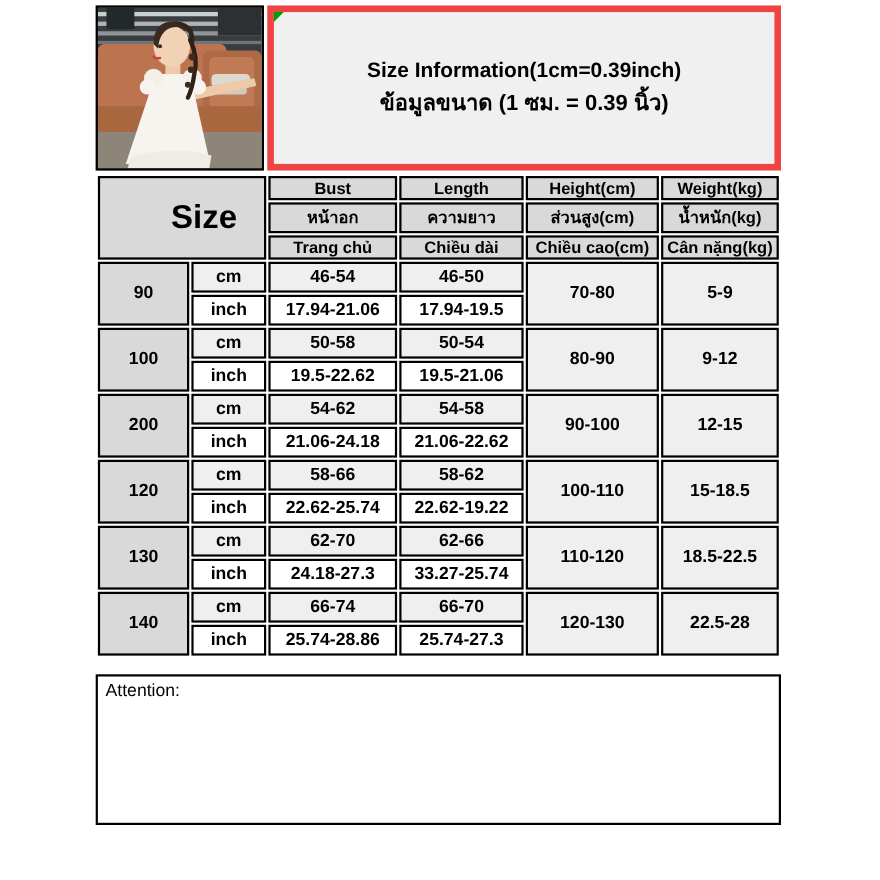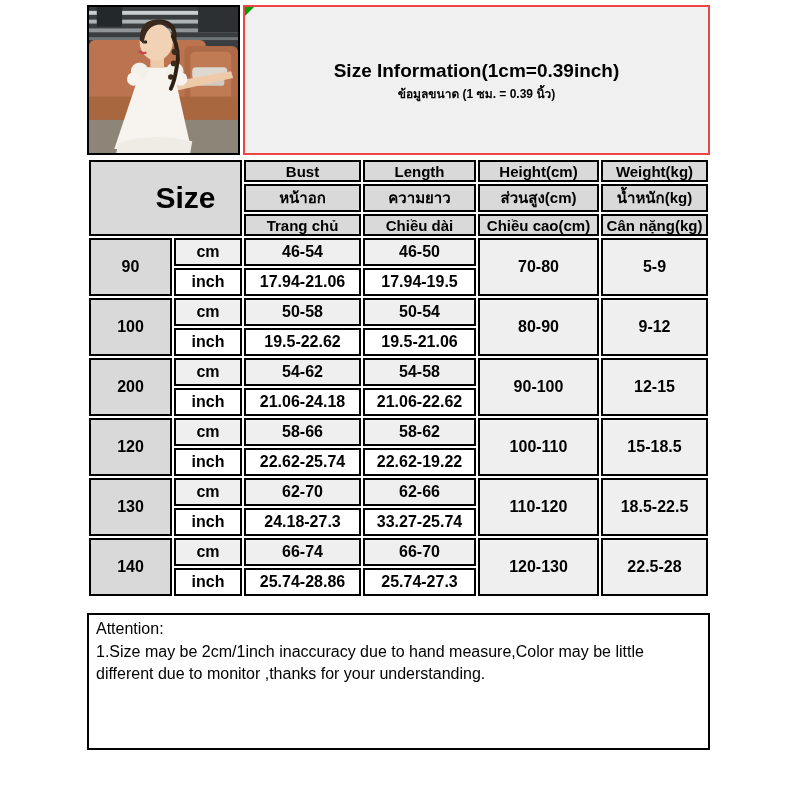--- a/index.html
+++ b/index.html
@@ -20,30 +20,30 @@
   .content{position:absolute;left:87px;top:5px;width:623px;}
 
   
   .top-section{display:flex;gap:3px;height:150px;}
   .photo-box{
     width:153px;height:150px;border:2px solid #000;background:#9a8f82;
     overflow:hidden;flex:0 0 153px;
   }
   .photo-box svg{display:block;width:100%;height:100%;}
   .title-box{
-    flex:1;border:2px solid #ef4444;background:var(--title-bg);
+    flex:1;border:6px solid #ef4444;background:var(--title-bg);
     position:relative;display:flex;flex-direction:column;justify-content:center;
     text-align:center;line-height:1.55;
   }
   .corner-marker{
     position:absolute;top:0;left:0;width:0;height:0;
     border-top:9px solid var(--green);border-right:9px solid transparent;
   }
   .title-en,.title-vi{font-size:19px;font-weight:bold;}
-  .title-th{font-size:12px;font-weight:bold;}
+  .title-th{font-size:20px;font-weight:bold;}
 
   
   table.size-table{
     margin-top:3px;border-collapse:separate;border-spacing:2px;
     table-layout:fixed;width:623px;background:#fff;
   }
   .size-table td,.size-table th{
     border:2px solid #000;text-align:center;vertical-align:middle;
     font-weight:bold;font-size:16px;padding:0;overflow:hidden;
     background:#fff;
@@ -233,17 +233,16 @@
           <tr class="r-inch">
             <td>inch</td>
             <td>25.74-28.86</td>
             <td>25.74-27.3</td>
           </tr>
         </tbody>
     </table>
 
     <div class="attention-box">
       <p>Attention:</p>
-      <p>1.Size may be 2cm/1inch inaccuracy due to hand measure,Color may be little different due to monitor ,thanks for your understanding.</p>
     </div>
 
   </div>
 </div>
 
 </body></html>

